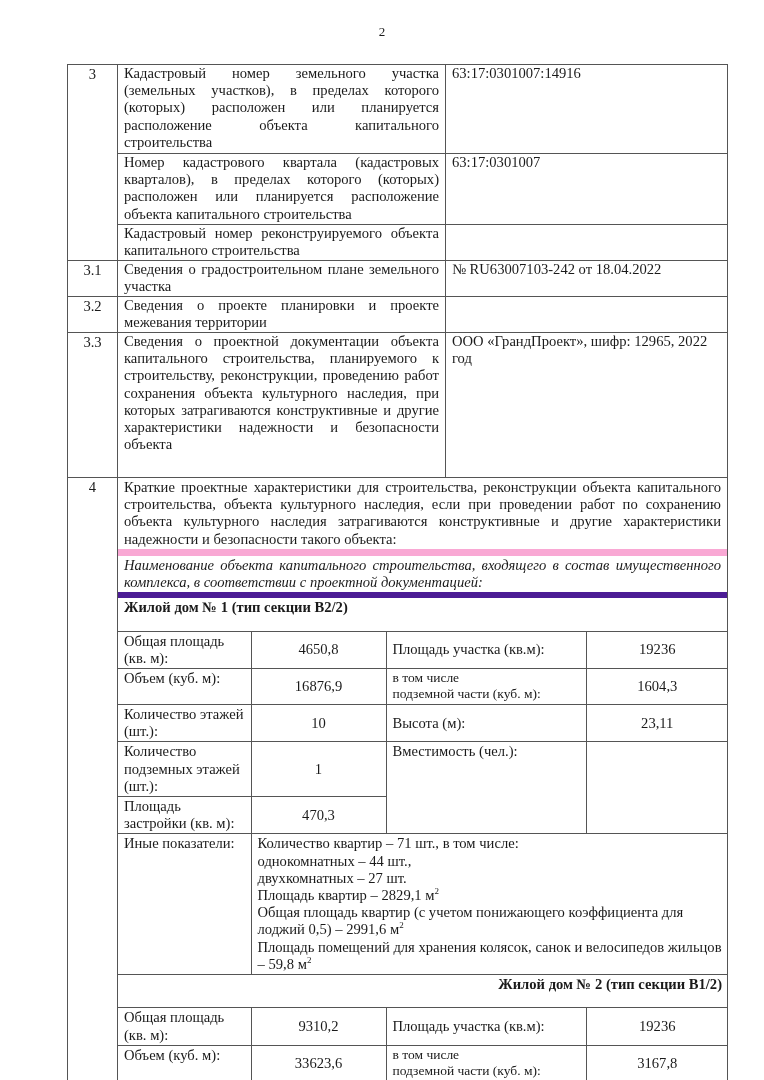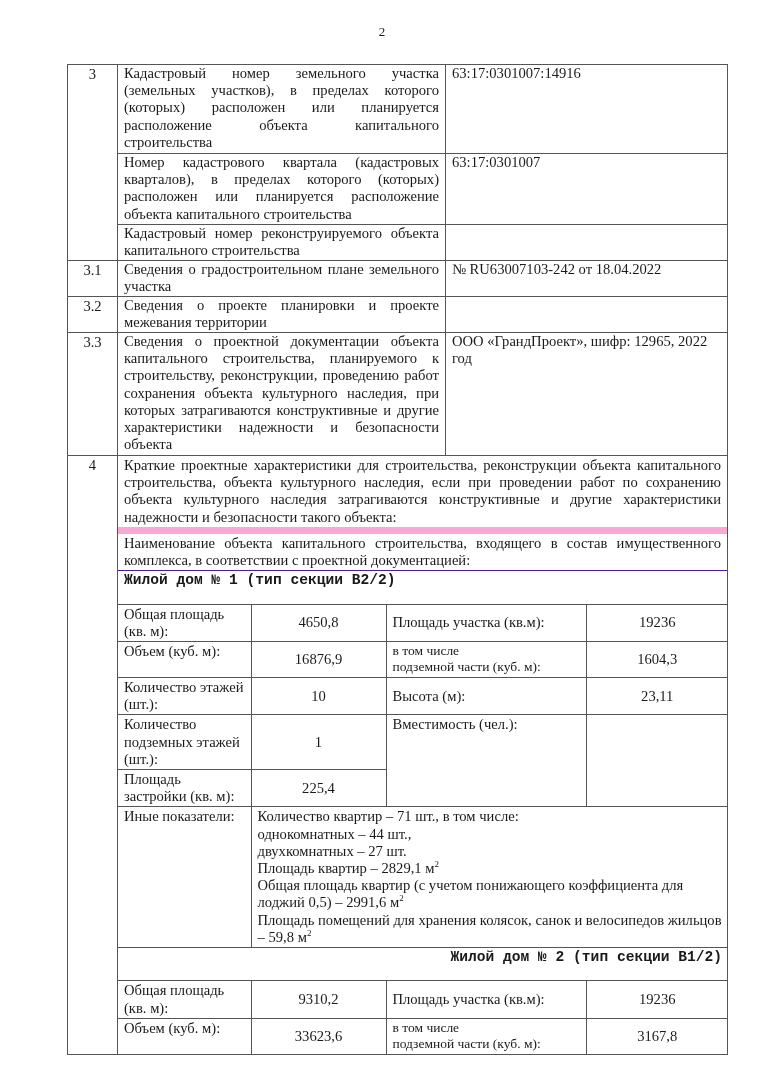--- a/index.html
+++ b/index.html
@@ -10,21 +10,21 @@
   }
   .page-number {
     position: absolute; top: 24px; left: 0; width: 764px; text-align: center;
     font-size: 13px;
   }
   table { border-collapse: collapse; table-layout: fixed; }
   td { border: 1px solid #555; vertical-align: top; padding: 0 6px; line-height: 17.2px; }
   .main { position: absolute; left: 67px; top: 64px; width: 660px; }
   .num { text-align: center; padding-top: 1px; }
   .just-nolast { text-align: justify; }
-  .bold { font-weight: bold; font-family: Liberation Mono, monospace; }
+  .bold { font-weight: bold; }
   .inner td { padding: 1px 6px; }
   .c { text-align: center; vertical-align: middle; }
   .m { vertical-align: middle; }
   sup { font-size: 9px; line-height: 0; }
   .line { display: block; }
 </style>
 </head>
 <body>
 
 <div class="page-number">2</div>
@@ -56,31 +56,31 @@
     <td class="just-nolast">Сведения о градостроительном плане земельного участка</td>
     <td>№ RU63007103-242 от 18.04.2022</td>
   </tr>
 
   <tr style="height:36px">
     <td class="num">3.2</td>
     <td class="just-nolast">Сведения о проекте планировки и проекте межевания территории</td>
     <td></td>
   </tr>
 
-  <tr style="height:123px">
+  <tr style="height:145px">
     <td class="num">3.3</td>
     <td class="just-nolast">Сведения о проектной документации объекта капитального строительства, планируемого к строительству, реконструкции, проведению работ сохранения объекта культурного наследия, при которых затрагиваются конструктивные и другие характеристики надежности и безопасности объекта</td>
     <td>ООО «ГрандПроект», шифр: 12965, 2022 год</td>
   </tr>
 
   <tr>
     <td class="num">4</td>
     <td colspan="2" style="padding:0">
       <div class="just-nolast" style="padding:1px 6px; height:69px; border-bottom:7px solid #f9a8d4;">Краткие проектные характеристики для строительства, реконструкции объекта капитального строительства, объекта культурного наследия, если при проведении работ по сохранению объекта культурного наследия затрагиваются конструктивные и другие характеристики надежности и безопасности такого объекта:</div>
-      <div class="just-nolast" style="padding:1px 6px; height:34px; border-bottom:1px solid #4c1d95;">Наименование объекта капитального строительства, входящего в состав имущественного комплекса, в соответствии с проектной документацией:</div>
+      <div class="just-nolast" style="padding:1px 6px; height:34px; border-bottom:6px solid #4c1d95;font-style:italic;">Наименование объекта капитального строительства, входящего в состав имущественного комплекса, в соответствии с проектной документацией:</div>
 
       <table class="inner" style="width:610px; margin:0;">
         <colgroup>
               <col style="width:133px">
               <col style="width:135px">
               <col style="width:200px">
               <col style="width:142px">
             </colgroup>
         <tbody>
               <tr style="height:33px">
@@ -108,21 +108,21 @@
           <td class="c" style="border-right:none">23,11</td>
         </tr>
         <tr style="height:53px">
           <td style="border-left:none">Количество подземных этажей (шт.):</td>
           <td class="c">1</td>
           <td rowspan="2">Вместимость (чел.):</td>
           <td rowspan="2" style="border-right:none"></td>
         </tr>
         <tr style="height:36px">
           <td style="border-left:none">Площадь застройки (кв. м):</td>
-          <td class="c">225,4</td>
+          <td class="c">470,3</td>
         </tr>
         <tr style="height:140px">
           <td style="border-left:none">Иные показатели:</td>
           <td colspan="3" style="border-right:none">
             <span class="line">Количество квартир – 71 шт., в том числе:</span>
             <span class="line">однокомнатных – 44 шт.,</span>
             <span class="line">двухкомнатных – 27 шт.</span>
             <span class="line"><span>Площадь квартир – 2829,1 м</span><sup>2</sup></span>
             <span class="line"><span>Общая площадь квартир (с учетом понижающего коэффициента для лоджий 0,5) – 2991,6 м</span><sup>2</sup></span>
             <span class="line"><span>Площадь помещений для хранения колясок, санок и велосипедов жильцов – 59,8 м</span><sup>2</sup></span>

